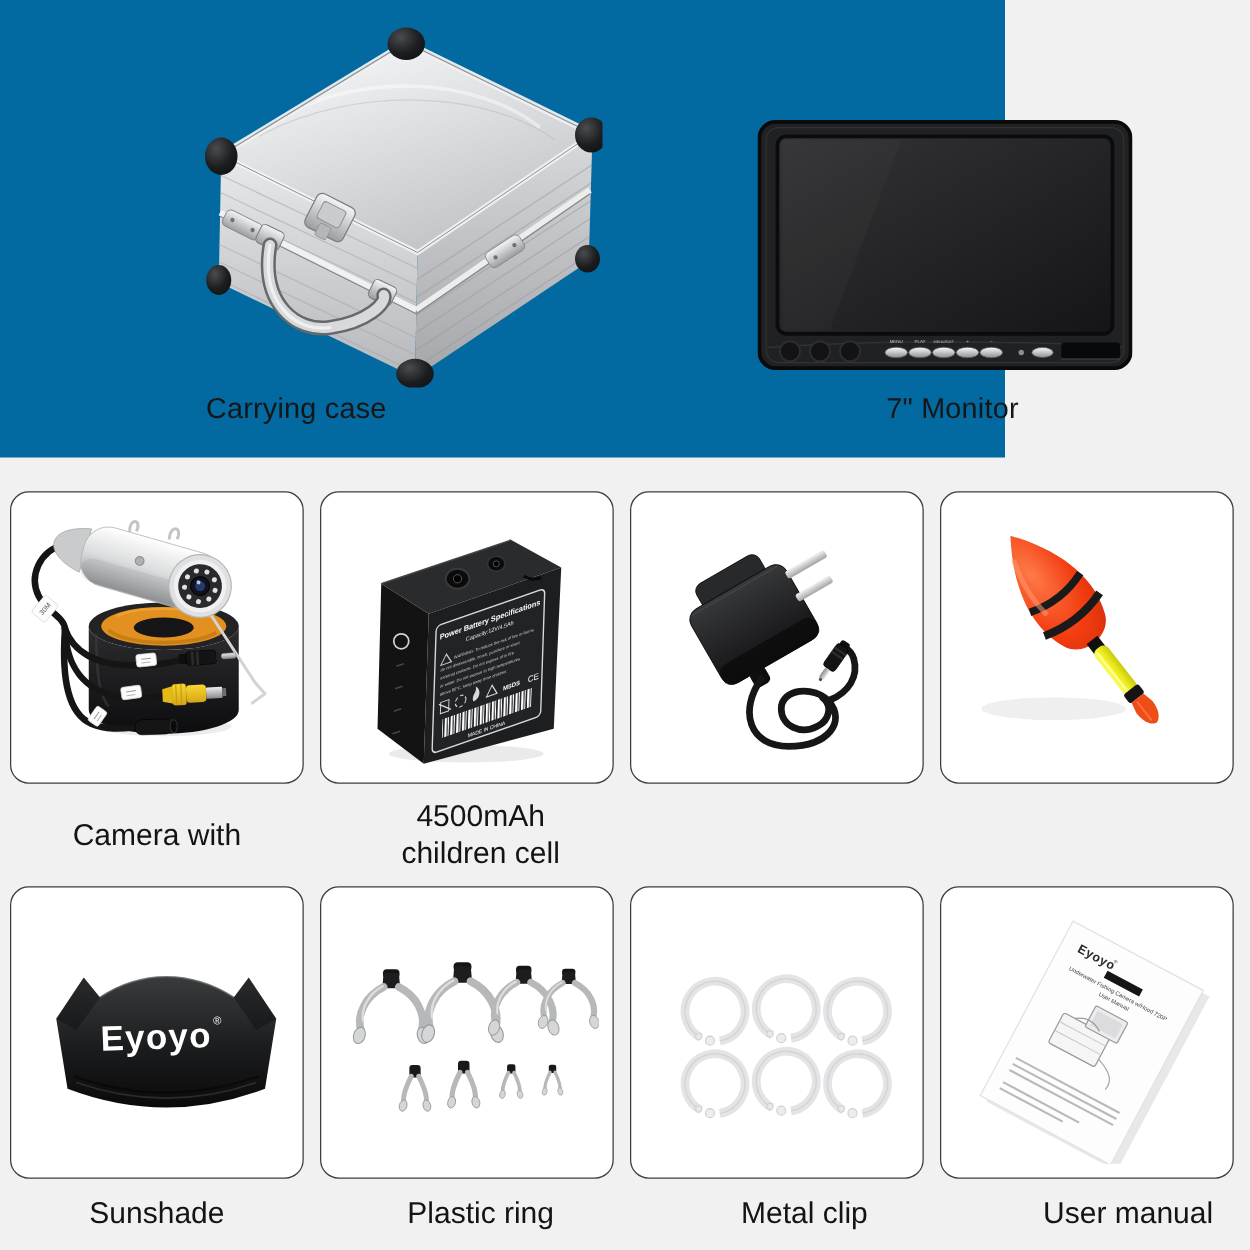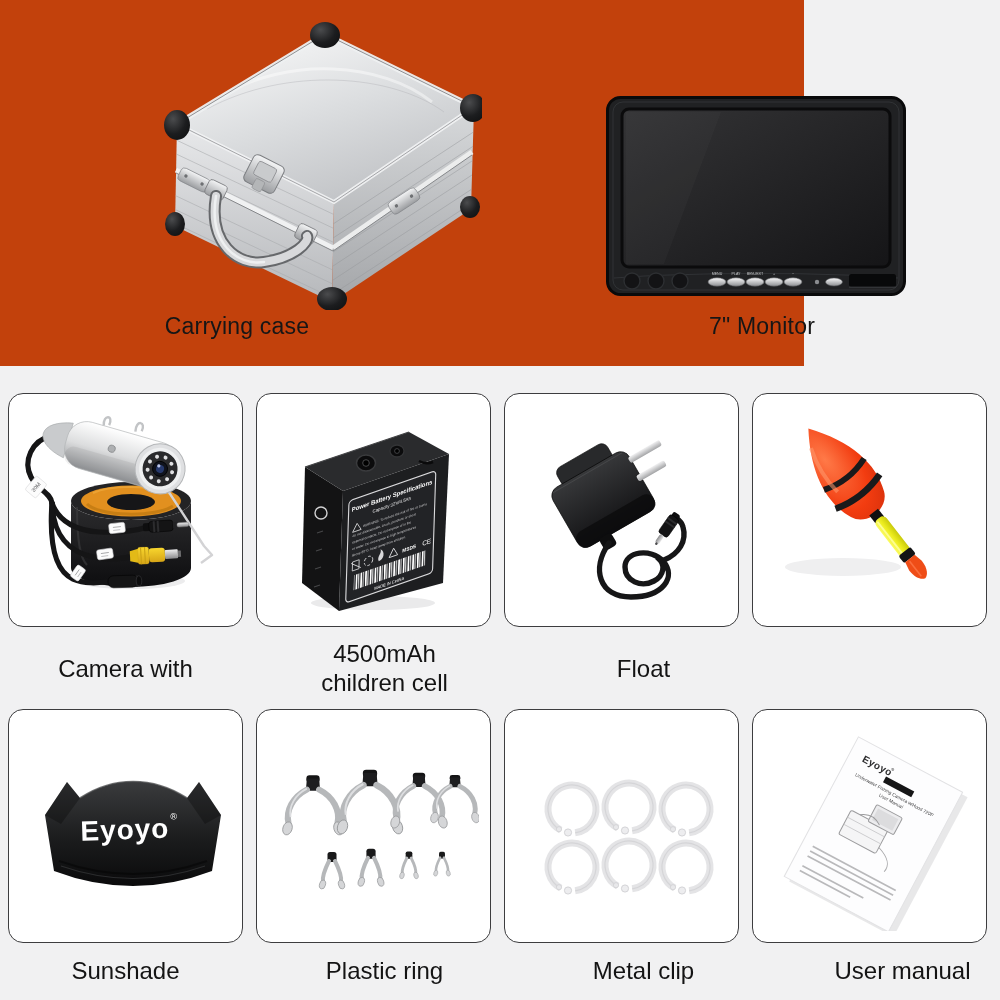--- a/index.html
+++ b/index.html
@@ -2,21 +2,21 @@
 <html><head>
 <meta charset="utf-8">
 <style>
   html,body{margin:0;padding:0;}
   body{
     width:1000px;height:1000px;overflow:hidden;
     background:#f1f1f2;
     font-family:"Liberation Sans", sans-serif;
     -webkit-font-smoothing:antialiased;
   }
-  .top-section{position:relative;width:804px;height:366px;background:#c2410c;}
+  .top-section{position:relative;width:804px;height:366px;background:#0369a1;}
   .fig{position:absolute;}
   .fig-label{
     position:absolute;text-align:center;font-size:23px;color:#161616;letter-spacing:.2px;
   }
   .case-svg{left:82px;top:4px;}
   .case-label{left:87px;top:313px;width:300px;}
   .monitor-svg{left:606px;top:96px;}
   .monitor-label{left:637px;top:313px;width:250px;}
 
   .cards-section{padding:27px 8px 0 8px;}
@@ -427,23 +427,20 @@
   </div>
 
   <div class="label-row r1">
     <div class="label-cell">
       <div>Camera with</div>
     </div>
     <div class="label-cell">
       <div>4500mAh</div>
       <div>children cell</div>
     </div>
-    <div class="label-cell">
-      <div>Float</div>
-    </div>
   </div>
 
   <div class="card-row">
 
     <div class="card">
       <svg width="210" height="210" viewBox="0 0 210 210">
         <defs>
           <linearGradient id="shadeG" x1="0" y1="0" x2="0" y2="1">
             <stop offset="0" stop-color="#3a3b3d"></stop>
               <stop offset="0.55" stop-color="#1b1c1d"></stop>

